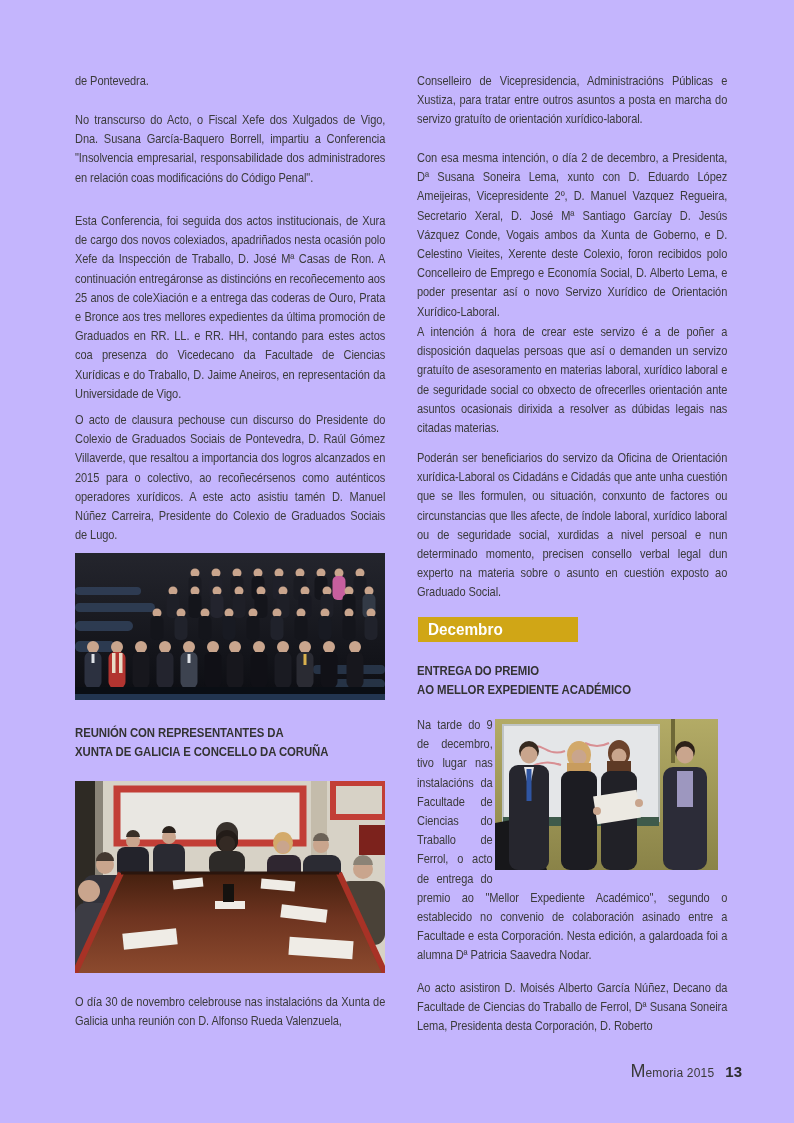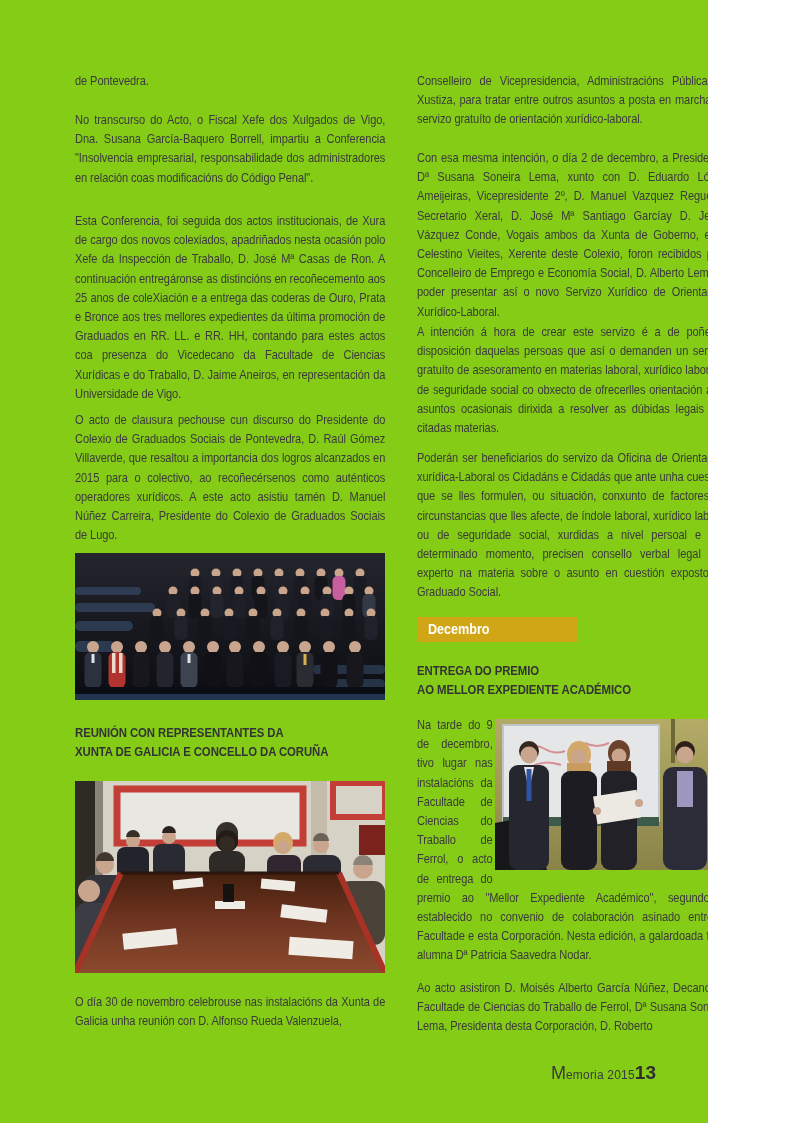--- a/index.html
+++ b/index.html
@@ -1,41 +1,41 @@
 <!DOCTYPE html>
 <html lang="gl"><head>
 <meta charset="utf-8">
 <style>
   html,body{margin:0;padding:0;background:#ffffff;}
   .page{
-    position:relative;width:708px;height:1123px;background:#84cc16;overflow:hidden;
+    position:relative;width:794px;height:1123px;background:#c4b5fd;overflow:hidden;
     font-family:"Liberation Sans", sans-serif;
   }
   .txt{
     position:absolute;width:365px;transform:scaleX(0.85);transform-origin:0 0;
     font-size:13px;line-height:19.2px;letter-spacing:-0.1px;color:#3b3b3b;
     text-align:justify;
   }
   .txt p{margin:0;}
   .heading{font-weight:bold;color:#333333;text-align:left;line-height:19px;font-size:13.4px;}
   .photo{position:absolute;overflow:hidden;background:#111;}
   .photo svg{display:block;}
   .month-banner{
     position:absolute;left:418px;top:617px;width:160px;height:25px;
-    background:#d0a616;color:#ffffff;font-weight:bold;font-size:14px;
+    background:#d0a616;color:#ffffff;font-weight:bold;font-size:17px;
     line-height:25px;padding-left:0;
   }
   .month-banner span{display:inline-block;transform:scaleX(0.9);transform-origin:0 0;padding-left:11px;}
   .float-spacer{float:right;width:276px;height:170px;}
   .footer{
     position:absolute;top:1062px;right:52px;display:flex;align-items:baseline;color:#3a3a3a;
   }
   .footer .f-m{font-size:18px;line-height:18px;}
   .footer .f-rest{font-size:12px;letter-spacing:0.2px;}
-  .footer .f-num{font-size:19px;font-weight:bold;margin-left:0;color:#2e2e2e;}
+  .footer .f-num{font-size:15px;font-weight:bold;margin-left:11px;color:#2e2e2e;}
 </style>
 </head>
 <body>
 
 <div class="page">
 
   <div class="txt" style="left:75px;top:71px;">
     <p>de Pontevedra.</p>
   </div>
   <div class="txt" style="left:75px;top:110px;">

